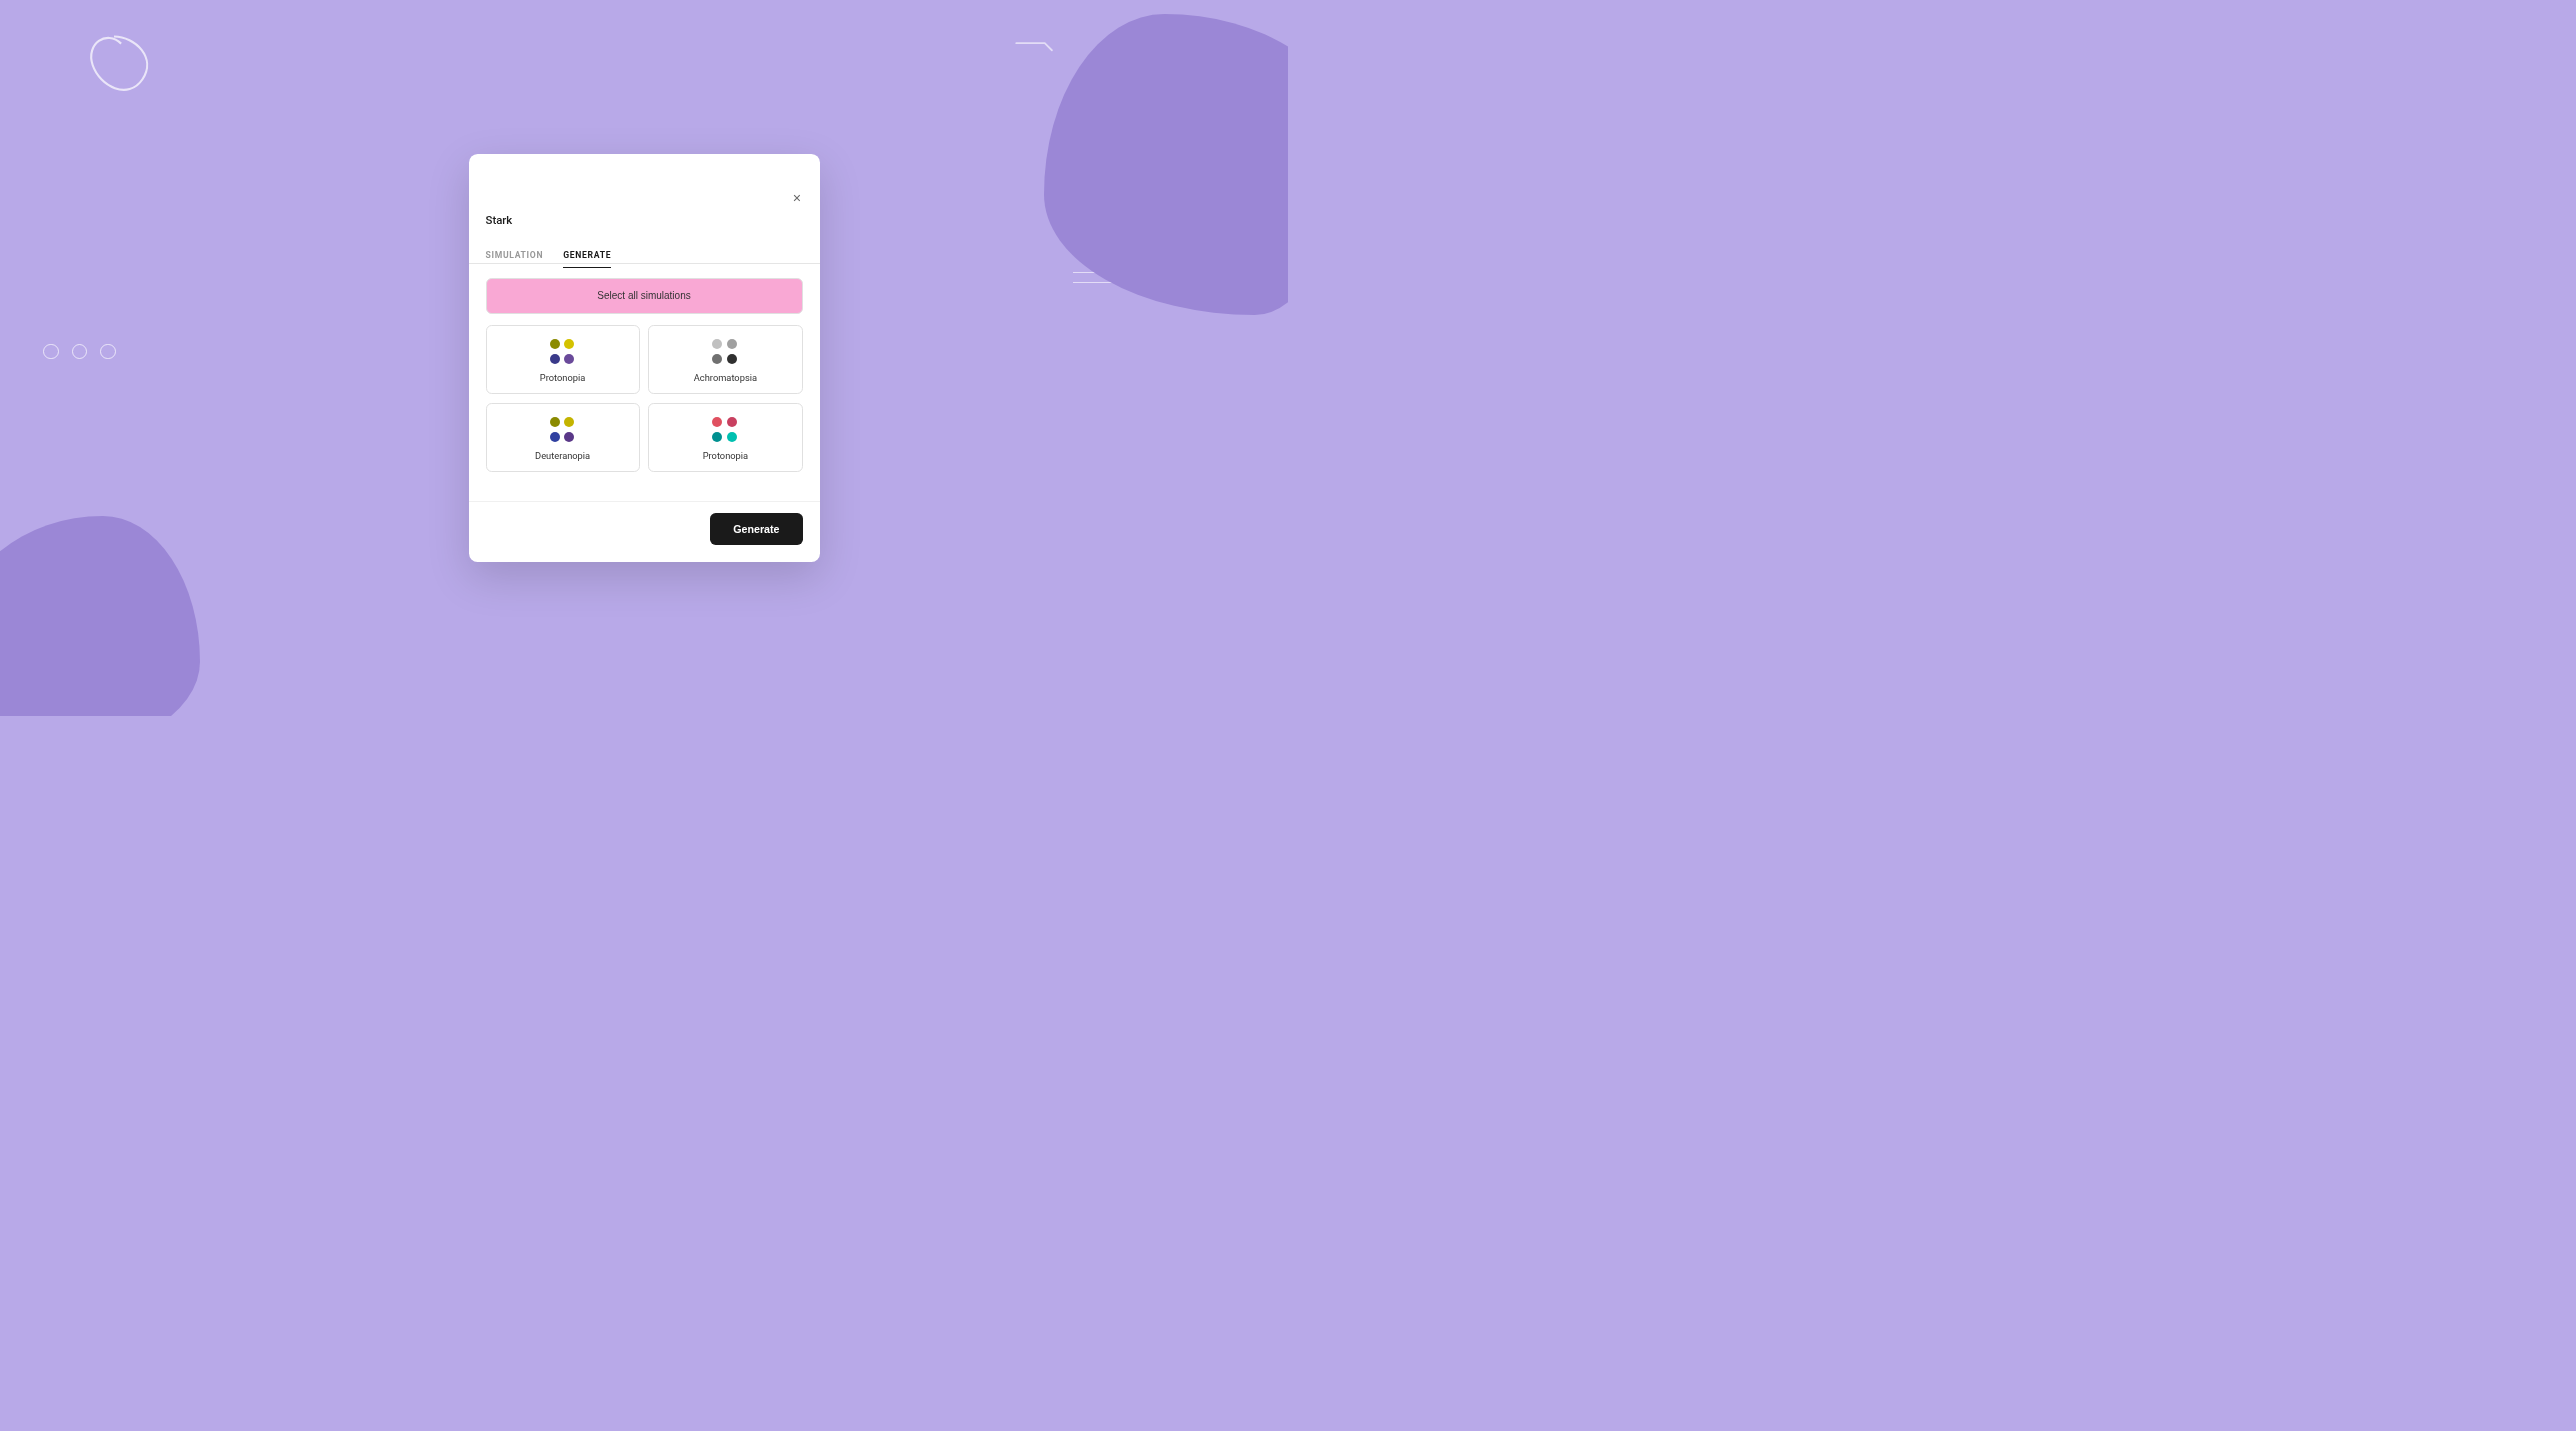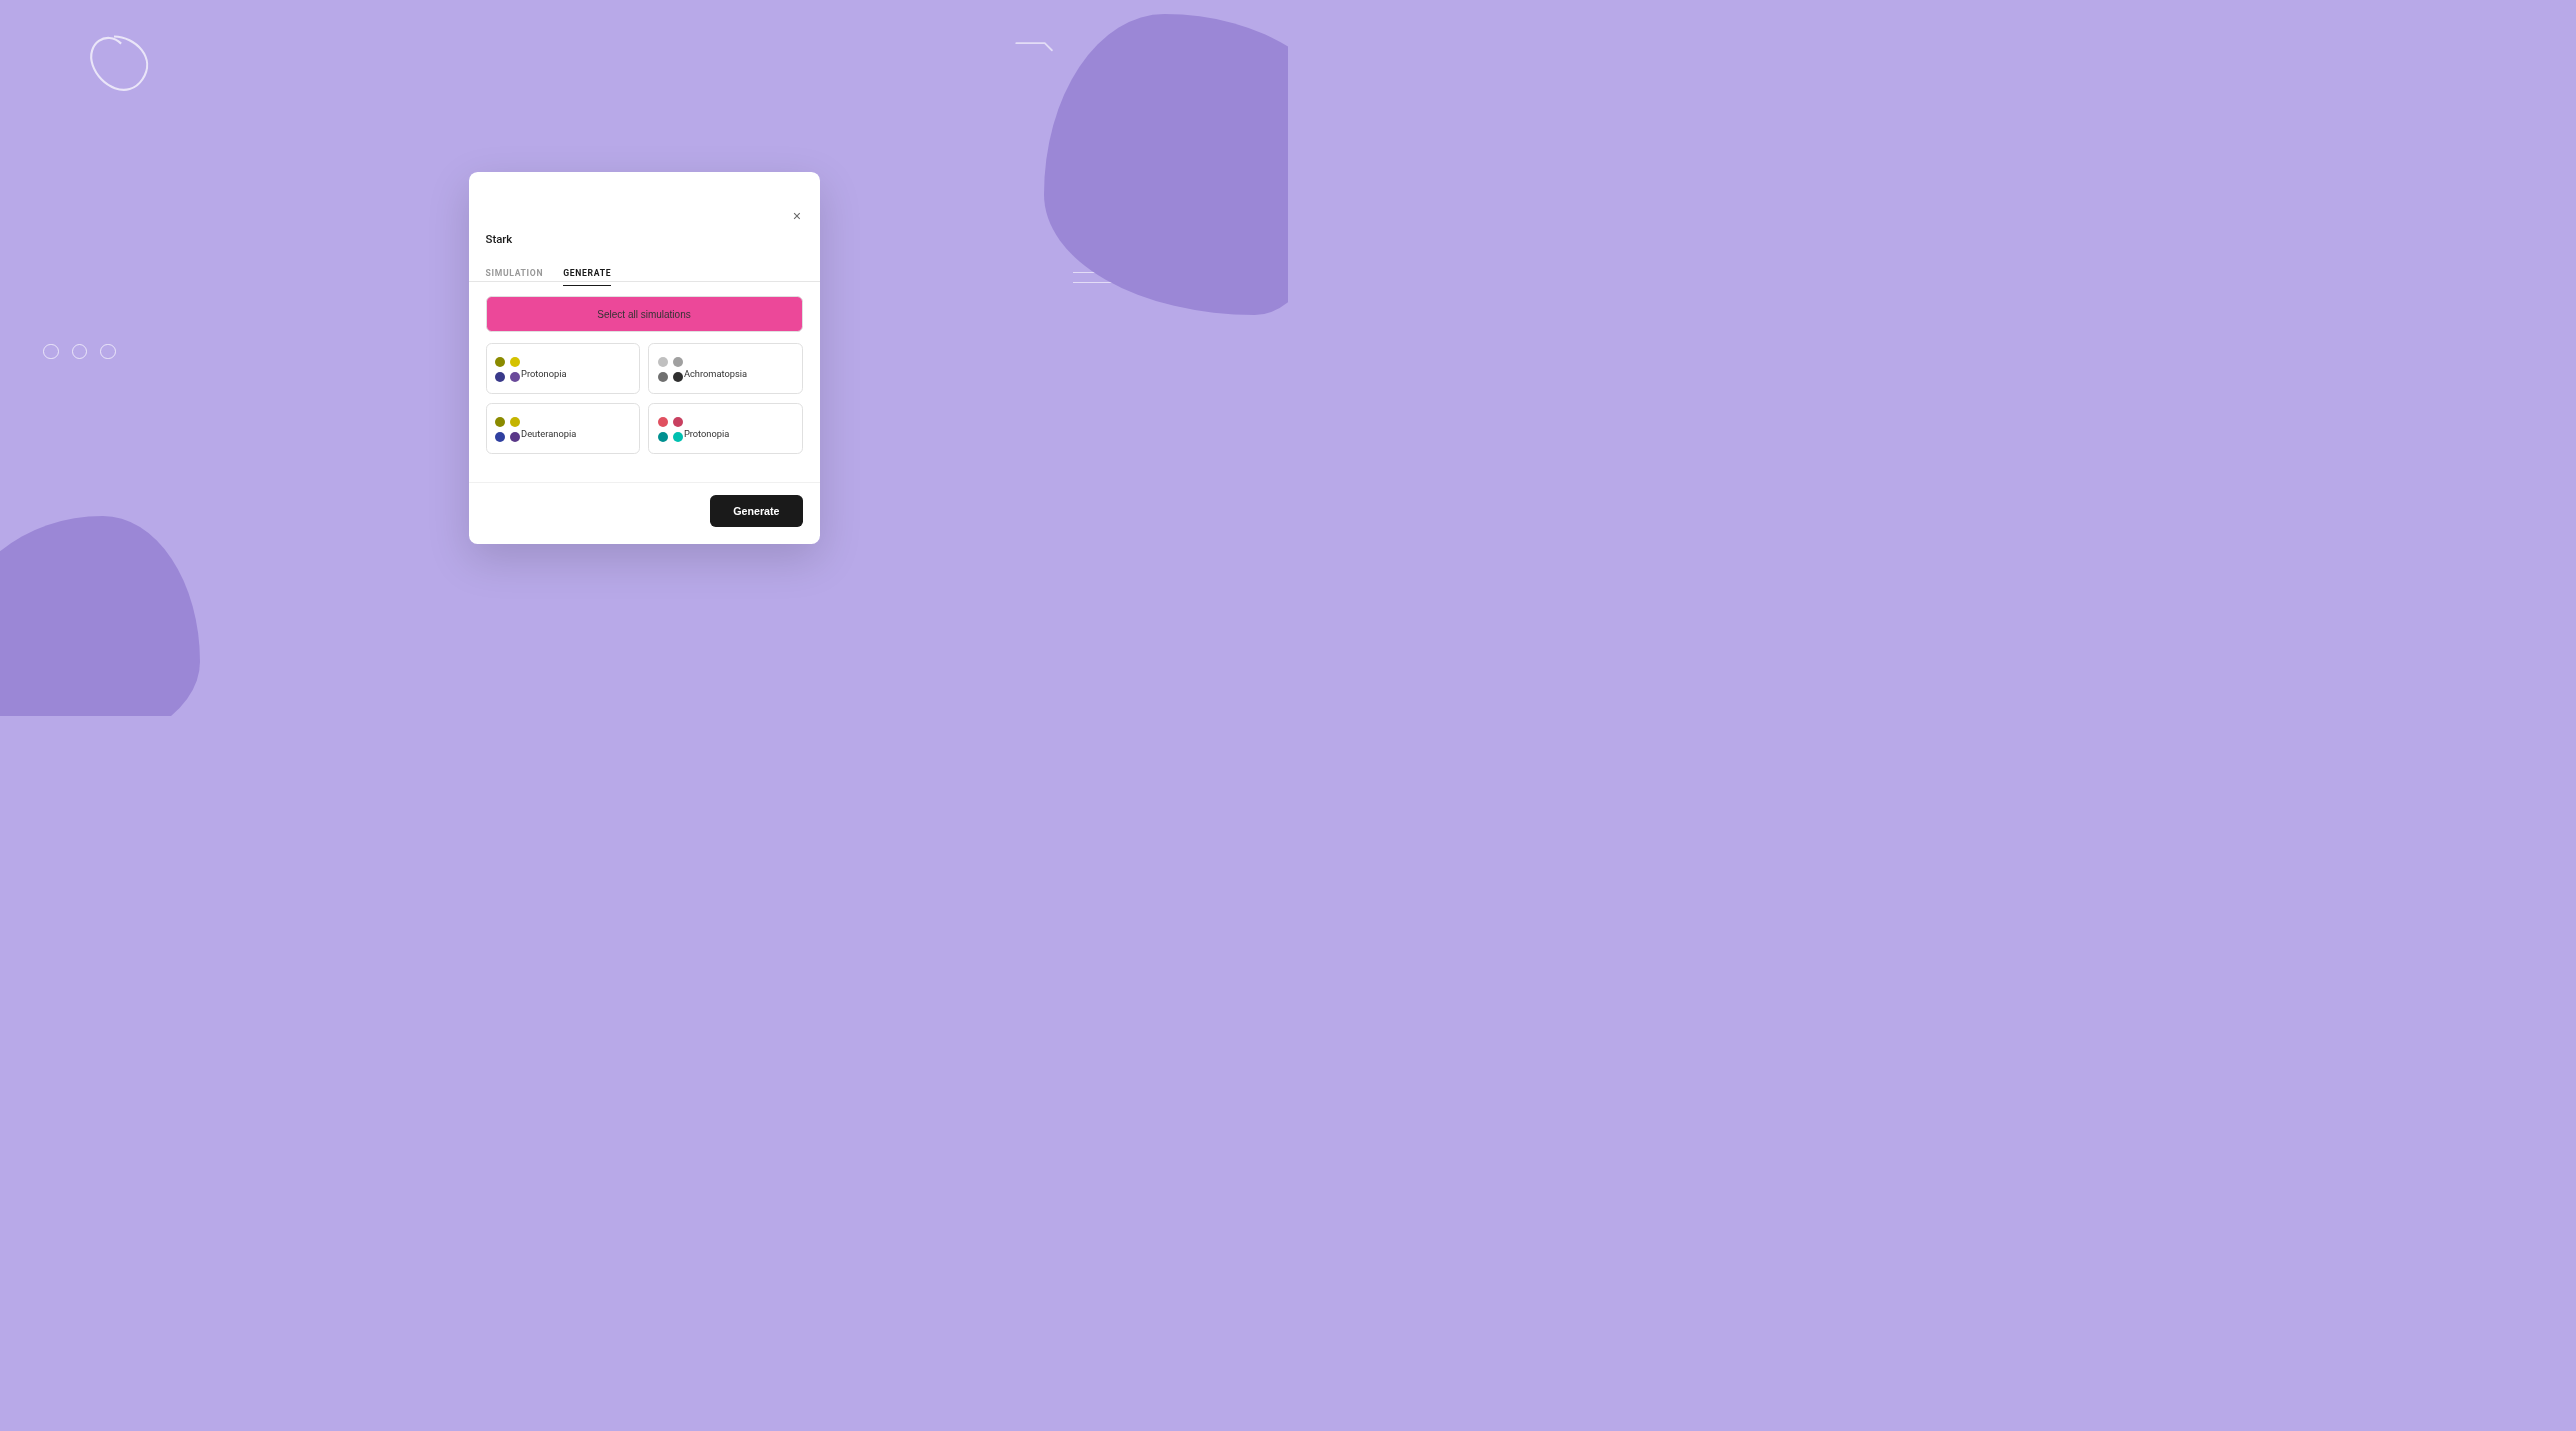--- a/index.html
+++ b/index.html
@@ -149,41 +149,42 @@
       border-bottom: 1.8px solid #1a1a1a;
     }
 
     .modal-body {
       padding: 14.3px 17px 17px 17px;
     }
 
     .select-all-btn {
       width: 100%;
       padding: 11.4px;
-      background: #ec4899;
+      background: #f9a8d4;
       border: 1.1px solid #e0e0e0;
       border-radius: 5.7px;
       font-size: 10px;
       color: #333;
       cursor: pointer;
       margin-bottom: 11.4px;
     }
 
     .simulation-grid {
       display: grid;
       grid-template-columns: 1fr 1fr;
       gap: 8.6px;
       margin-bottom: 11.4px;
     }
 
     .sim-card {
       border: 1.1px solid #e0e0e0;
       border-radius: 5.7px;
       padding: 13px 8.6px 10px;
       display: flex;
+      flex-direction: column;
       align-items: center;
       cursor: pointer;
       background: #fff;
     }
 
     .sim-card.selected {
       border: 1.4px solid #2196f3;
     }
 
     .sim-card-label {

